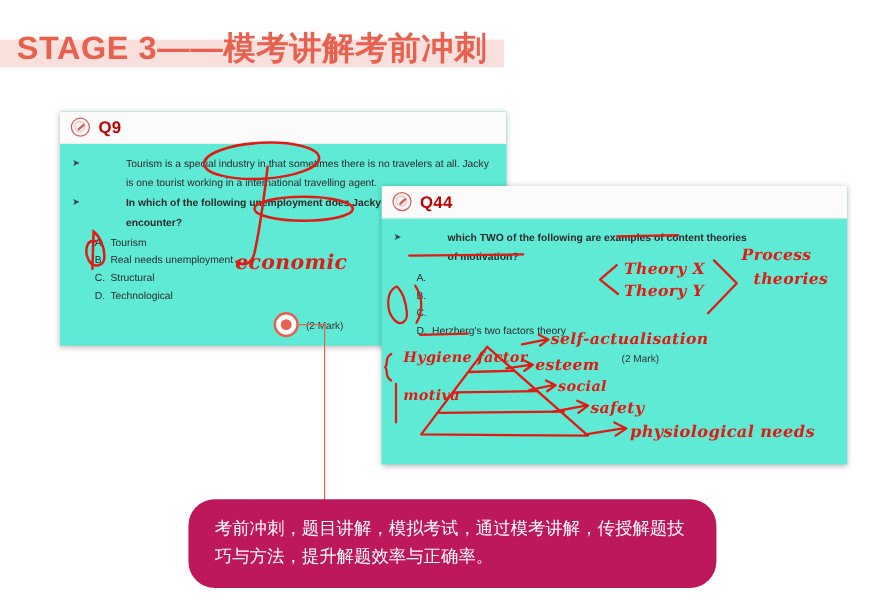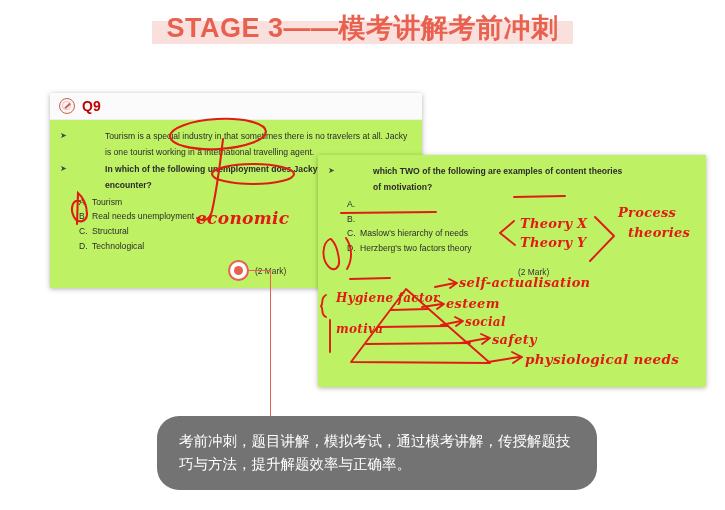--- a/index.html
+++ b/index.html
@@ -11,23 +11,23 @@
     height: 510px;
     background: #ffffff;
     font-family: "Liberation Sans", sans-serif;
     position: relative;
     overflow: hidden;
   }
 
   
   .title-wrap {
     position: absolute;
-    left: 0; top: 12px;
+    left: 0; top: 24px;
     width: 725px;
-    text-align: center;
+    text-align: left;
     pointer-events: none;
   }
   .title-band {
     display: inline-block;
     position: relative;
     padding: 2px 14px 4px 14px;
     line-height: 1.05;
   }
   .title-band::before {
     content: "";
@@ -43,21 +43,21 @@
     font-size: 27px;
     font-weight: bold;
     color: #e8604e;
     letter-spacing: 0.5px;
     white-space: nowrap;
   }
 
   
   .card {
     position: absolute;
-    background: #bef264;
+    background: #5eead4;
     box-shadow: 0 1px 5px rgba(0,0,0,0.30);
     overflow: hidden;
   }
   .card-head {
     height: 27px;
     background: #fbfbfb;
     border-bottom: 1px solid #eeeeee;
     display: flex;
     align-items: center;
     padding-left: 9px;
@@ -172,21 +172,21 @@
   }
   .conn-v {
     position: absolute;
     width: 1.6px;
     background: #e8604e;
   }
 
   
   .caption {
     position: absolute;
-    background: #737373;
+    background: #be185d;
     border-radius: 22px;
     color: #ffffff;
     font-size: 14.5px;
     line-height: 1.62;
     padding: 14px 22px;
     box-sizing: border-box;
     text-align: left;
   }
 </style>
 </head>
@@ -241,36 +241,39 @@
       <path d="M173 46 C170 72, 166 100, 162 118 C160 126, 154 130, 147 125"></path>
       <ellipse cx="203" cy="81" rx="41" ry="10"></ellipse>
       <path d="M30 108 C22 106, 20 116, 24 124 C28 131, 37 129, 37 121 C37 112, 33 104, 28 100 L27 131"></path>
     </g>
     <text class="hw" x="146" y="131" fill="#e01b14" font-family="DejaVu Serif, serif" font-size="17" font-style="italic" font-weight="bold">economic</text>
   </svg>
 </div>
 
 <div class="card" style="left:318px; top:155px; width:388px; height:232px;">
 
+  <div class="card-head">
+    <span class="qicon"></span>
+    <span class="qlabel">Q44</span>
+  </div>
 
   <div class="card-body">
     <div class="bullet-row">
       <span class="arrow-mark">➤</span>
       <span class="stem bold" style="max-width:250px;">which TWO of the following are examples of content theories of motivation?</span>
     </div>
     <div class="options">
       <div class="opt">
         <span class="opt-key">A.</span>
       </div>
       <div class="opt">
         <span class="opt-key">B.</span>
       </div>
       <div class="opt">
         <span class="opt-key">C.</span>
-        <span>Maslow's hierarchy of needs</span>
       </div>
       <div class="opt">
         <span class="opt-key">D.</span>
         <span>Herzberg's two factors theory</span>
       </div>
     </div>
     <div class="mark-note" style="left:200px; top:110px;">(2 Mark)</div>
   </div>
 
   <svg class="ink" viewBox="0 0 388 232">

